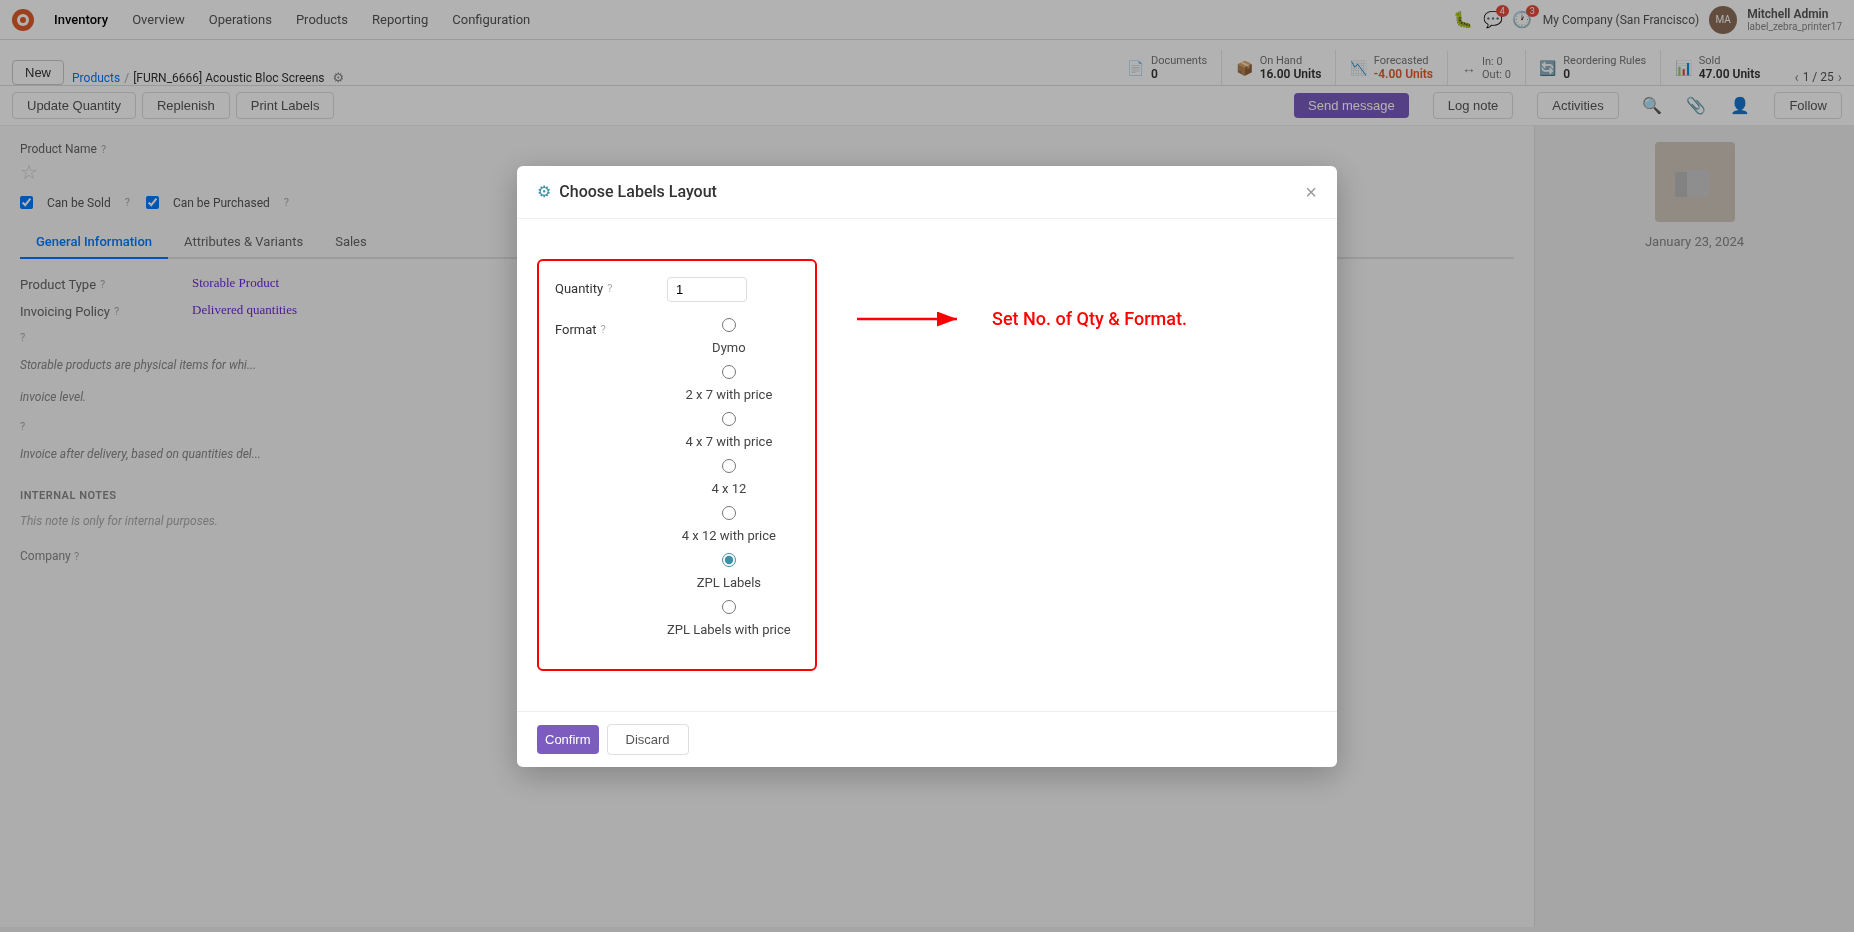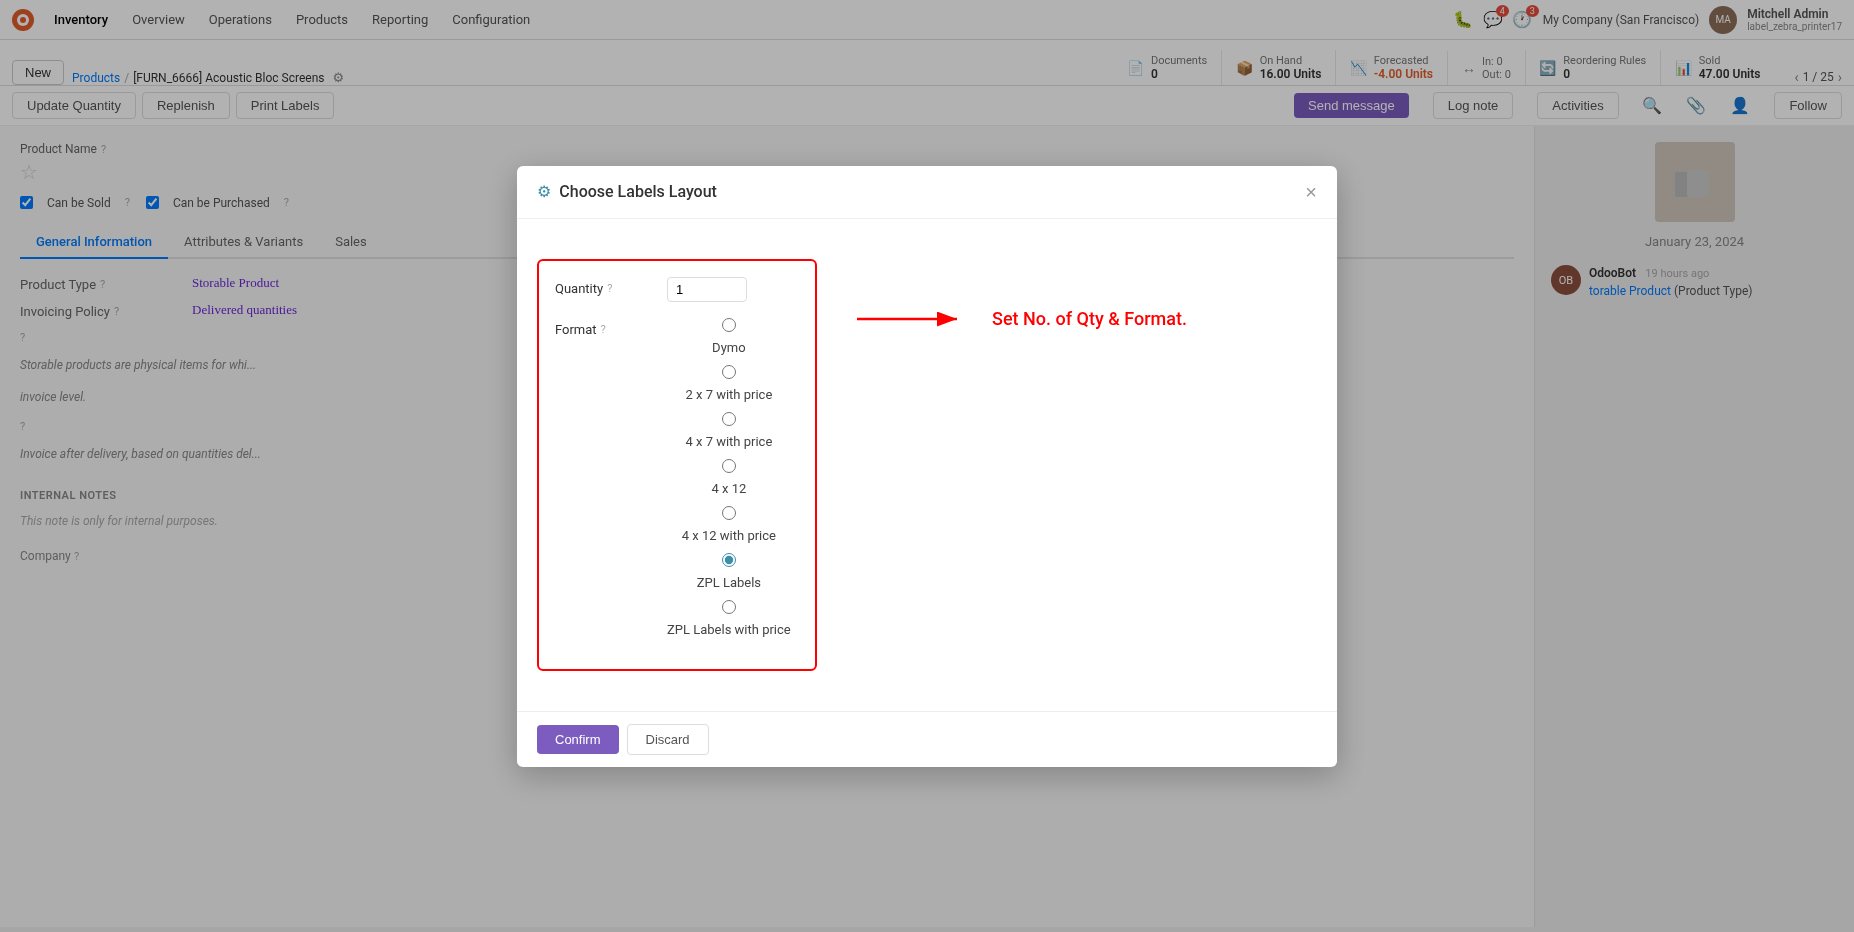--- a/index.html
+++ b/index.html
@@ -95,21 +95,21 @@
     .modal-footer { border-top: 1px solid #eee; padding: 12px 20px; display: flex; gap: 8px; align-items: center; }
     .modal-form-row { display: flex; align-items: flex-start; gap: 12px; margin-bottom: 16px; }
     .modal-form-label { width: 100px; font-size: 13px; color: #333; font-weight: 400; flex-shrink: 0; padding-top: 4px; display: flex; align-items: center; gap: 4px; }
     .modal-form-label .help-icon { color: #aaa; font-size: 11px; }
     .modal-input { border: 1px solid #ddd; border-radius: 4px; padding: 4px 8px; font-size: 13px; width: 80px; }
     .radio-group { display: flex; flex-direction: column; gap: 10px; }
     .radio-item { display: flex; align-items: center; gap: 8px; font-size: 13px; color: #444; cursor: pointer; flex-direction: column; }
     .radio-item input[type="radio"] { accent-color: #3c8fa8; width: 14px; height: 14px; cursor: pointer; }
 
     
-    .confirm-btn { background: #7c5cbf; color: white; border: none; border-radius: 4px; padding: 7px 18px; font-size: 13px; cursor: pointer; }
+    .confirm-btn { background: #7c5cbf; color: white; border: none; border-radius: 4px; padding: 7px 8px; font-size: 13px; cursor: pointer; }
     .discard-btn { background: #fff; border: 1px solid #ddd; border-radius: 4px; padding: 7px 18px; font-size: 13px; cursor: pointer; color: #555; }
 
     .modal-form-content { position: relative; border: 2px solid red; border-radius: 6px; padding: 16px; display: inline-block; min-width: 280px; }
   </style>
 </head>
 <body>
 
 <div class="top-nav">
   <div class="logo">
     <svg width="14" height="14" viewBox="0 0 14 14">
@@ -279,31 +279,20 @@
   <div class="right-panel">
     <div style="display:flex;justify-content:center;margin-bottom:12px;">
       <div class="product-img">
         <svg width="60" height="60" viewBox="0 0 60 60" fill="none">
           <rect x="10" y="20" width="20" height="25" fill="#bbb" rx="2"></rect>
           <rect x="22" y="18" width="22" height="27" fill="#ccc" rx="2"></rect>
         </svg>
       </div>
     </div>
     <div class="date-header">January 23, 2024</div>
-    <div class="chat-item">
-      <div class="chat-avatar">OB</div>
-      <div class="chat-bubble">
-        <span class="chat-user">OdooBot</span>
-        <span class="chat-time">19 hours ago</span>
-        <div class="chat-content">
-          <span class="chat-link">torable Product</span>
-          <span>(Product Type)</span>
-        </div>
-      </div>
-    </div>
   </div>
 </div>
 
 <div class="overlay">
   <div class="modal">
     <div class="modal-header">
       <div class="modal-title">
         <span class="modal-title-icon">⚙</span>
         <span>Choose Labels Layout</span>
       </div>

